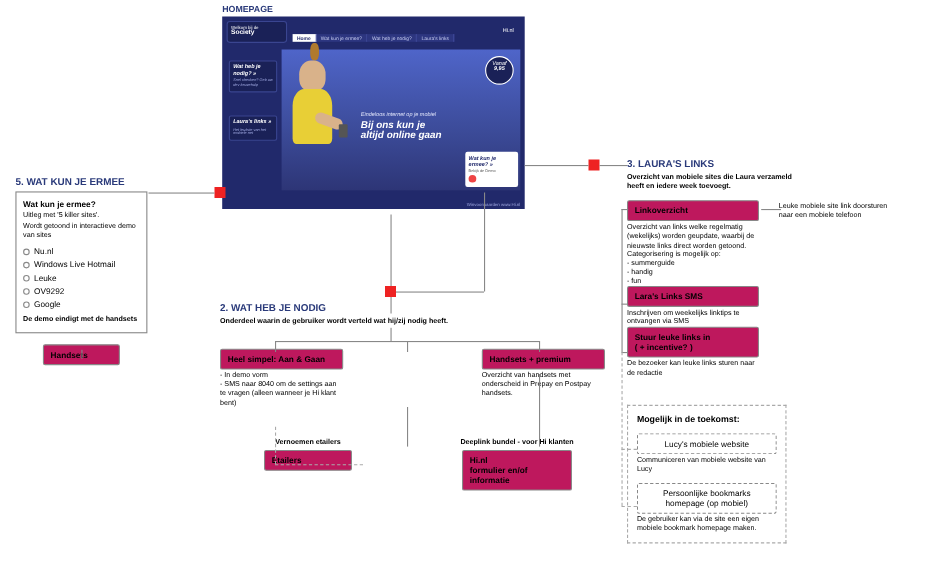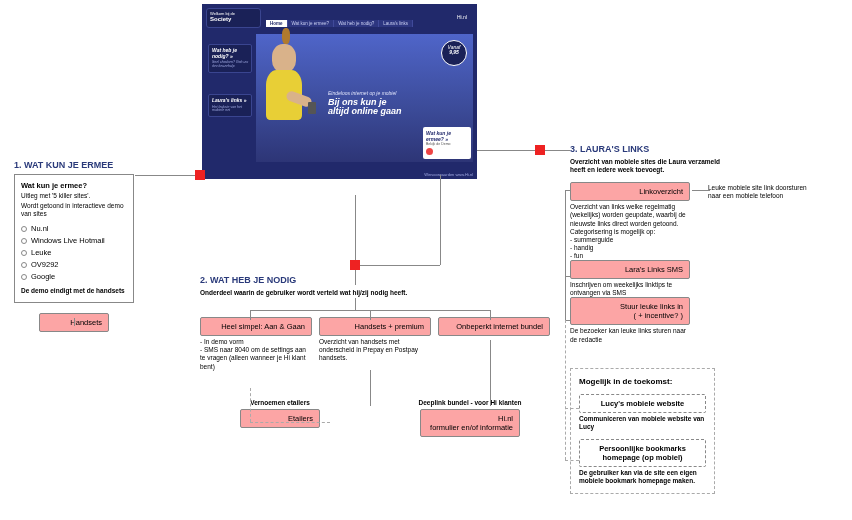--- a/index.html
+++ b/index.html
@@ -1,19 +1,19 @@
 <!DOCTYPE html>
 <html><head>
 <meta charset="utf-8">
 <style>
   * { box-sizing: border-box; margin: 0; padding: 0; }
   body { font-family: Arial, Helvetica, sans-serif; font-size: 7.5px; background: #fff; width: 852px; height: 520px; position: relative; overflow: hidden; }
   .section-title { font-size: 9px; font-weight: bold; color: #2a3a7a; margin-bottom: 4px; }
   .bold { font-weight: bold; }
-  .box { border: 1px solid #888; border-radius: 2px; background: #fca5a5; padding: 4px 6px; text-align: right; display: inline-block; }
+  .box { border: 1px solid #888; border-radius: 2px; background: #be185d; padding: 4px 6px; text-align: left; display: inline-block; font-weight: bold; }
   .desc { font-size: 6.5px; line-height: 1.25; margin-top: 2px; }
 
   
   #homepage-wrap { position: absolute; left: 202px; top: 4px; }
   #homepage-label { font-size: 8px; font-weight: bold; color: #2a3a7a; margin-bottom: 2px; }
   #homepage { width: 275px; height: 175px; background: #21296b; position: relative; }
   #hp-header { position: absolute; top: 4px; left: 4px; width: 267px; height: 24px; }
   #hp-logo { position: absolute; left: 0; top: 0; width: 55px; height: 20px; background: #1a2157; border-radius: 3px; color: #fff; font-size: 5px; padding: 2px 3px; border: 1px solid #3a4590; }
   #hp-logo .wk { font-size: 4px; }
   #hp-logo .soc { font-weight: bold; font-size: 6px; }
@@ -62,35 +62,36 @@
   #sec2-sub .col { width: 110px; text-align: center; }
   #sec2-sub .lbl { font-weight: bold; font-size: 6.5px; margin-bottom: 3px; }
 
   
   #sec3 { position: absolute; left: 570px; top: 144px; width: 270px; }
   #sec3-row { display: flex; gap: 18px; margin-top: 8px; align-items: flex-start; }
   #sec3-row .left { width: 120px; }
   #sec3-row .right { width: 110px; }
   #sec3-stack > div { }
   #sec3-future { margin-top: 24px; border: 1px dashed #aaa; padding: 8px; width: 145px; }
-  #sec3-future .future-item { margin-top: 8px; font-weight: bold; }
+  #sec3-future .future-item { margin-top: 8px; }
   .dashed-box { border: 1px dashed #888; border-radius: 2px; padding: 4px 6px; text-align: center; }
 
   
   .node { position: absolute; width: 10px; height: 10px; background: #e22; }
   .hline { position: absolute; height: 1px; background: #888; }
   .vline { position: absolute; width: 1px; background: #888; }
   .hline.dashed, .vline.dashed { background: none; }
   .hline.dashed { border-top: 1px dashed #aaa; }
   .vline.dashed { border-left: 1px dashed #aaa; }
 </style>
 </head>
 <body>
 
 <div id="homepage-wrap">
+  <div id="homepage-label">HOMEPAGE</div>
   <div id="homepage">
     <div id="hp-header">
       <div id="hp-logo">
         <div class="wk"><span>Welkom</span> <span>bij de</span></div>
         <div class="soc">Society</div>
       </div>
       <div id="hp-nav">
         <span class="active">Home</span>
         <span>Wat kun je ermee?</span>
         <span>Wat heb je nodig?</span>
@@ -128,21 +129,21 @@
     <div id="hp-popup">
       <div class="t">Wat kun je ermee? »</div>
       <div style="font-size:3.5px;color:#555">Bekijk de Demo</div>
       <span class="dot"></span>
     </div>
     <div id="hp-footer">Winvoorwaarden  www.Hi.nl</div>
   </div>
 </div>
 
 <div id="sec1">
-  <div class="section-title">1. WAT KUN JE ERMEE</div>
+  <div class="section-title">5. WAT KUN JE ERMEE</div>
   <div id="sec1-box">
     <div class="bold">Wat kun je ermee?</div>
     <div class="desc">Uitleg met '5 killer sites'.</div>
     <div class="desc">Wordt getoond in interactieve demo van sites</div>
     <ul id="sec1-list">
       <li>
           <span class="r"></span>
           <span>Nu.nl</span>
         </li>
       <li>
@@ -174,23 +175,20 @@
   <div class="bold desc" style="max-width:220px">Onderdeel waarin de gebruiker wordt verteld wat hij/zij nodig heeft.</div>
   <div id="sec2-cols">
     <div class="col">
       <div class="box">Heel simpel: Aan &amp; Gaan</div>
       <div class="desc" style="white-space:pre-line">- In demo vorm
 - SMS naar 8040 om de settings aan te vragen (alleen wanneer je Hi klant bent)</div>
     </div>
     <div class="col">
       <div class="box">Handsets + premium</div>
       <div class="desc">Overzicht van handsets met onderscheid in Prepay en Postpay handsets.</div>
-    </div>
-    <div class="col">
-      <div class="box">Onbeperkt internet bundel</div>
     </div>
   </div>
   <div id="sec2-sub">
     <div class="col">
       <div class="lbl">Vernoemen etailers</div>
       <div class="box" style="width:80px">Etailers</div>
     </div>
     <div class="col">
       <div class="lbl">Deeplink bundel - voor Hi klanten</div>
       <div class="box" style="width:100px;white-space:pre-line">Hi.nl

